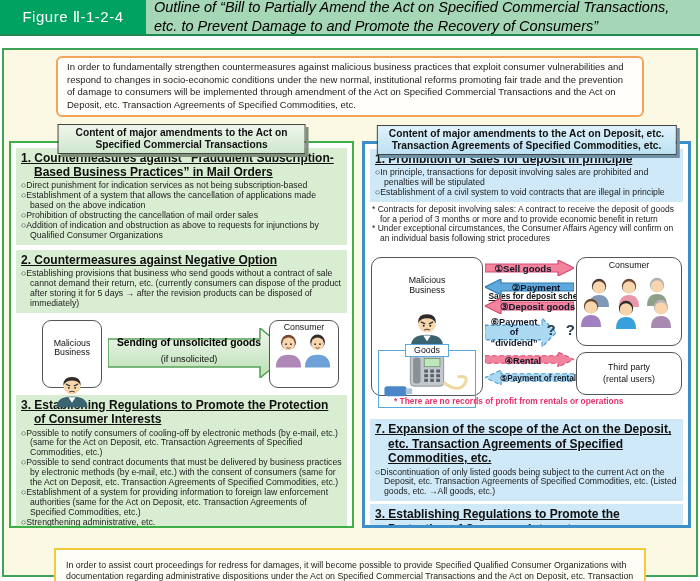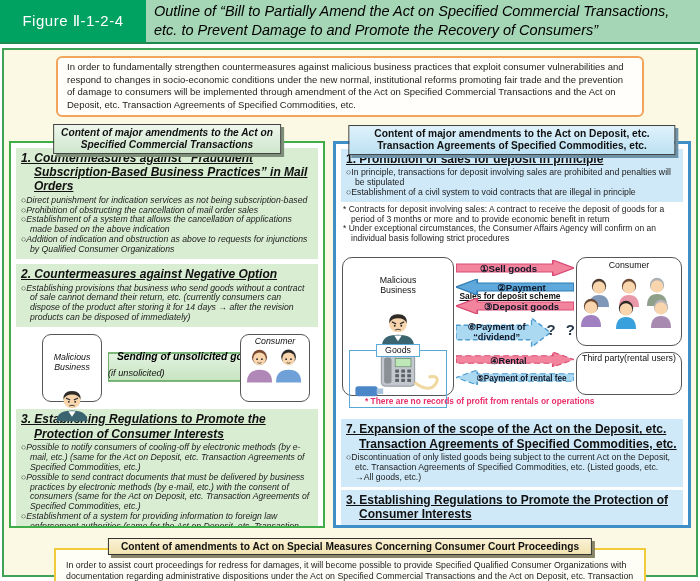--- a/index.html
+++ b/index.html
@@ -1,38 +1,38 @@
 <!DOCTYPE html>
 <html style="--figure-green: #00A262; --title-bg: #A5D6B5; --frame-green: #3FA257; --page-bg: #FBF8E4; --intro-border: #F2A45C; --left-border: #3FAE49; --left-section-bg: #D9EDD2; --right-border: #3E8FC7; --right-section-bg: #CFE9F8; --bottom-border: #F2CB3D; --pink-arrow: #F2849E; --blue-arrow: #5FA8DC; --light-blue-arrow: #ACD9F2; --warning-red: #E8316B;"><head>
 <meta charset="utf-8">
 <style>
   * { margin:0; padding:0; box-sizing:border-box; }
   body { font-family:"Liberation Sans", sans-serif; background:#fff; }
   .page { position:relative; width:700px; height:581px; background:#fff; overflow:hidden; }
 
   
-  .title-bar { position:absolute; top:0; left:0; width:700px; height:44px; display:flex;
+  .title-bar { position:absolute; top:0; left:0; width:700px; height:36px; display:flex;
                border-bottom:2px solid #1E8A50; }
   .fig-label { width:146px; background:var(--figure-green,#00A262); color:#fff;
                display:flex; align-items:center; justify-content:center;
                font-size:15px; letter-spacing:.5px; }
   .fig-title { flex:1; background:var(--title-bg,#A5D6B5); color:#000; font-size:14.5px;
                line-height:1.28; padding:2px 8px; display:flex; align-items:center;font-style:italic; }
 
   
   .frame { position:absolute; top:48px; left:2px; width:696px; height:529px;
            border:2px solid var(--frame-green,#3FA257); background:var(--page-bg,#FBF8E4); }
 
   .intro { margin:6px 52px 0; border:2px solid var(--intro-border,#F2A45C); border-radius:6px;
            background:#FFFEFB; padding:3px 9px; font-size:9.5px; line-height:1.33; color:#222; }
 
   
   .cols { display:flex; gap:8px; margin:24px 5px 0; }
   .col  { position:relative; background:#fff; height:387px; }
-  .col.left  { width:316px; border:2px solid var(--left-border,#3FAE49);font-style:italic; }
+  .col.left  { width:345px; border:2px solid var(--left-border,#3FAE49); }
   .col.right { flex:1; border:3px solid var(--right-border,#3E8FC7); }
   .col-body  { height:100%; overflow:hidden; padding:5px 5px 4px; }
   .col-header { position:absolute; top:-19px; left:50%; transform:translateX(-50%);
                 text-align:center; font-size:10.2px; font-weight:bold; line-height:1.2;
                 padding:2px 4px; border:1px solid #444; z-index:5; color:#111; }
   .col.left  .col-header { width:73%; background:linear-gradient(#EEF6EC,#CFE7CD);
                            box-shadow:3px 3px 0 #7D8F78; }
   .col.right .col-header { width:93%; background:linear-gradient(#DFF2FC,#BCE1F2);
                            box-shadow:3px 3px 0 #6E93A8; }
 
@@ -50,40 +50,40 @@
   .ldiagram { position:relative; height:74px; margin:1px 4px 3px; }
   .actor-box { position:absolute; border:1.5px solid #555; border-radius:9px; background:#fff;
                text-align:center; font-size:8.8px; line-height:1.1; padding-top:2px; color:#111; }
   .mal1 { left:22px; top:2px; width:60px; height:68px; }
   .con1 { right:4px; top:2px; width:70px; height:68px; }
   .force-wrap { display:block; width:56px; margin:16px auto; }
   .ga-wrap { position:absolute; left:88px; top:10px; width:182px; height:50px; }
   .ga-wrap svg { position:absolute; inset:0; width:100%; height:100%; }
   .ga-label { position:absolute; top:9px; left:0; right:20px; text-align:center;
               font-weight:bold; font-size:10.3px; color:#000; }
-  .ga-sub   { position:absolute; top:26px; left:0; right:20px; 
+  .ga-sub   { position:absolute; top:26px; left:0; right:20px; text-align:center;
               font-size:9.2px; color:#111; }
 
   
   .scheme { position:relative; height:170px; margin:1px 0 2px; }
   .scheme-title { position:absolute; left:104px; top:0; width:130px; text-align:center;
                   font-size:8.4px; font-weight:bold; text-decoration:underline; color:#111;margin-top:44px; }
   .mal2 { position:absolute; left:1px; top:10px; width:112px; height:139px;
           border:1.5px solid #555; border-radius:10px; background:#fff;
           text-align:center; font-size:8.8px; line-height:1.1; padding-top:2px; color:#111; }
   .goods { position:relative; margin:2px 6px 0; border:1.5px solid #58A8D8; height:58px; }
   .goods-label { position:absolute; top:-7px; left:50%; transform:translateX(-50%);
                  background:#fff; border:1.5px solid #58A8D8; font-size:8.8px;
                  padding:0 8px; line-height:1.25; white-space:nowrap; }
   .consumer2 { position:absolute; right:1px; top:10px; width:106px; height:89px;
                border:1.5px solid #555; border-radius:10px; background:#fff;
                text-align:center; font-size:8.8px; padding-top:2px; color:#111; overflow:hidden; }
   .third { position:absolute; right:1px; top:105px; width:106px; height:43px;
            border:1.5px solid #555; border-radius:10px; background:#fff; font-size:8.8px;
-           display:flex; justify-content:center; text-align:center;
+           display:flex; flex-direction:column; justify-content:center; text-align:center;
            line-height:1.3; color:#111; }
   .flows { position:absolute; left:115px; top:10px; right:109px; height:140px; }
   .flow  { position:absolute; left:0; width:100%; }
   .flow svg { position:absolute; inset:0; width:100%; height:100%; }
   .f1 { top:3px;  height:16px; }
   .f2 { top:22px; height:16px; }
   .f3 { top:41px; height:16px; }
   .f6 { top:61px; height:29px; width:80%; }
   .f4 { top:95px; height:15px; }
   .f5 { top:113px; height:15px; }
@@ -131,28 +131,28 @@
 
     <div class="cols">
 
       <div class="col left">
         <div class="col-header">Content of major amendments to the Act on Specified Commercial Transactions</div>
         <div class="col-body">
 
           <div class="sec">
             <div class="sec-title">1. Countermeasures against “Fraudulent Subscription-Based Business Practices” in Mail Orders</div>
             <div class="bullet">Direct punishment for indication services as not being subscription-based</div>
+            <div class="bullet">Establishment of a system that allows the cancellation of applications made based on the above indication</div>
             <div class="bullet">Prohibition of obstructing the cancellation of mail order sales</div>
-            <div class="bullet">Establishment of a system that allows the cancellation of applications made based on the above indication</div>
             <div class="bullet">Addition of indication and obstruction as above to requests for injunctions by Qualified Consumer Organizations</div>
           </div>
 
           <div class="sec">
             <div class="sec-title">2. Countermeasures against Negative Option</div>
-            <div class="bullet">Establishing provisions that business who send goods without a contract of sale cannot demand their return, etc. (currently consumers can dispose of the product after storing it for 14 days → after the revision products can be disposed of immediately)</div>
+            <div class="bullet">Establishing provisions that business who send goods without a contract of sale cannot demand their return, etc. (currently consumers can dispose of the product after storing it for 5 days → after the revision products can be disposed of immediately)</div>
           </div>
 
           <div class="ldiagram">
             <div class="actor-box mal1">
               <span class="force-wrap">Malicious Business</span>
               <svg width="40" height="34" viewBox="0 0 44 36">
                 <path d="M5,36 Q5,24 22,24 Q39,24 39,36 Z" fill="#3A6470"></path>
                 <path d="M18,25 L22,31 L26,25 Z" fill="#fff"></path>
                 <circle cx="22" cy="12" r="9.5" fill="#F8D5AC"></circle>
                 <path d="M12.5,12 Q12,2.5 22,2.5 Q32,2.5 31.5,12 Q29,6.5 22,6.5 Q15,6.5 12.5,12 Z" fill="#2E2A28"></path>
@@ -341,18 +341,17 @@
           <div class="sec">
             <div class="sec-title">3. Establishing Regulations to Promote the Protection of Consumer Interests</div>
 
           </div>
 
         </div>
       </div>
     </div>
 
     <div class="bottom">
-      <div class="bottom-header">Content of amendments to Act on Special Measures Concerning Consumer Court Proceedings</div>
       <div class="bottom-body">In order to assist court proceedings for redress for damages, it will become possible to provide Specified Qualified Consumer Organizations with documentation regarding administrative dispositions under the Act on Specified Commercial Transactions and the Act on Deposit, etc. Transaction Agreements of Specified Commodities, etc.</div>
     </div>
 
   </div>
 </div>
 
 </body></html>

